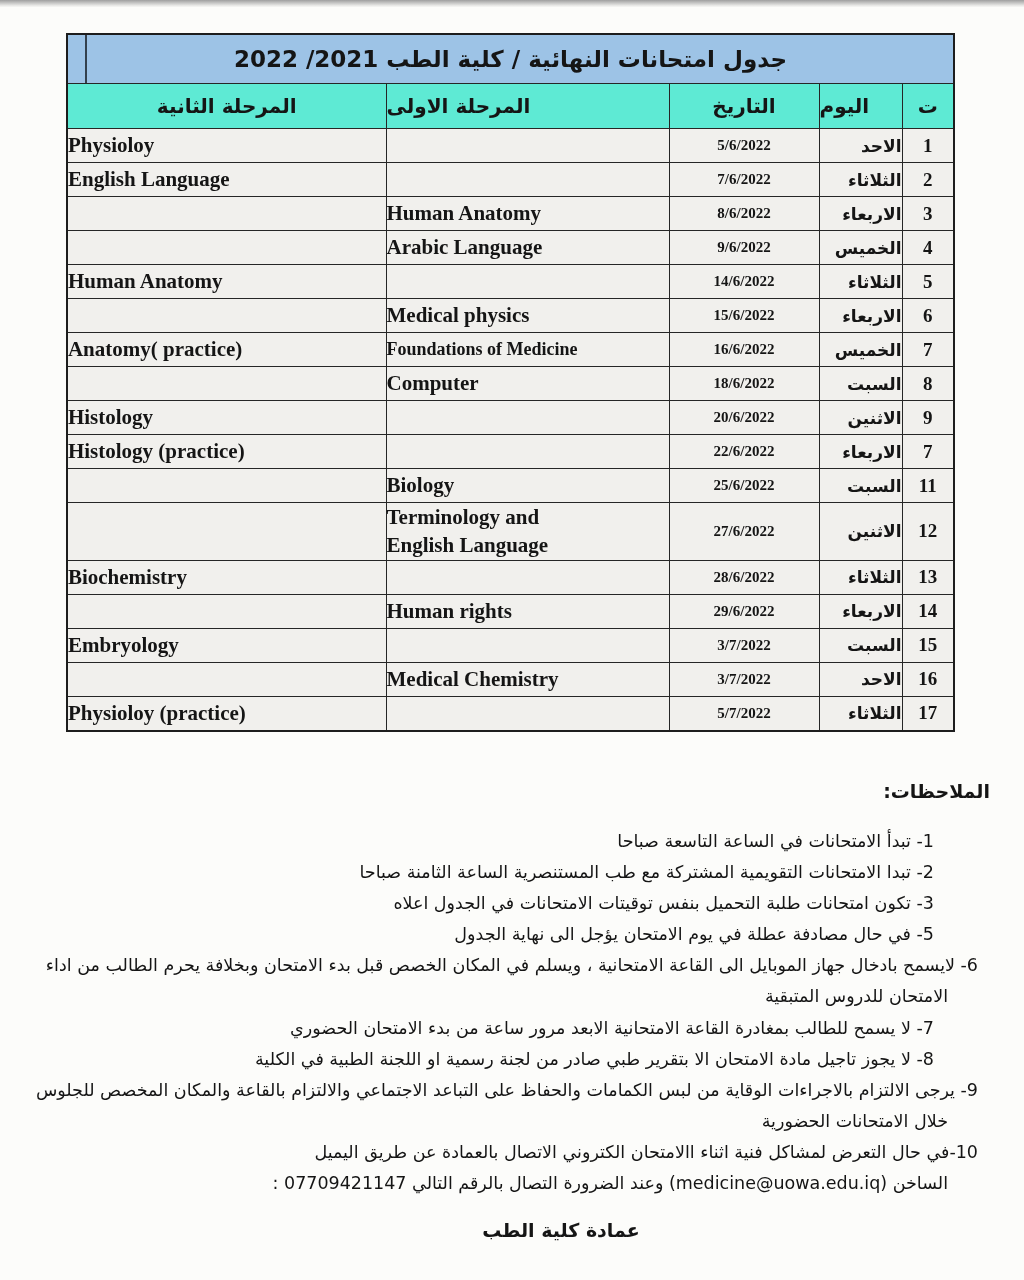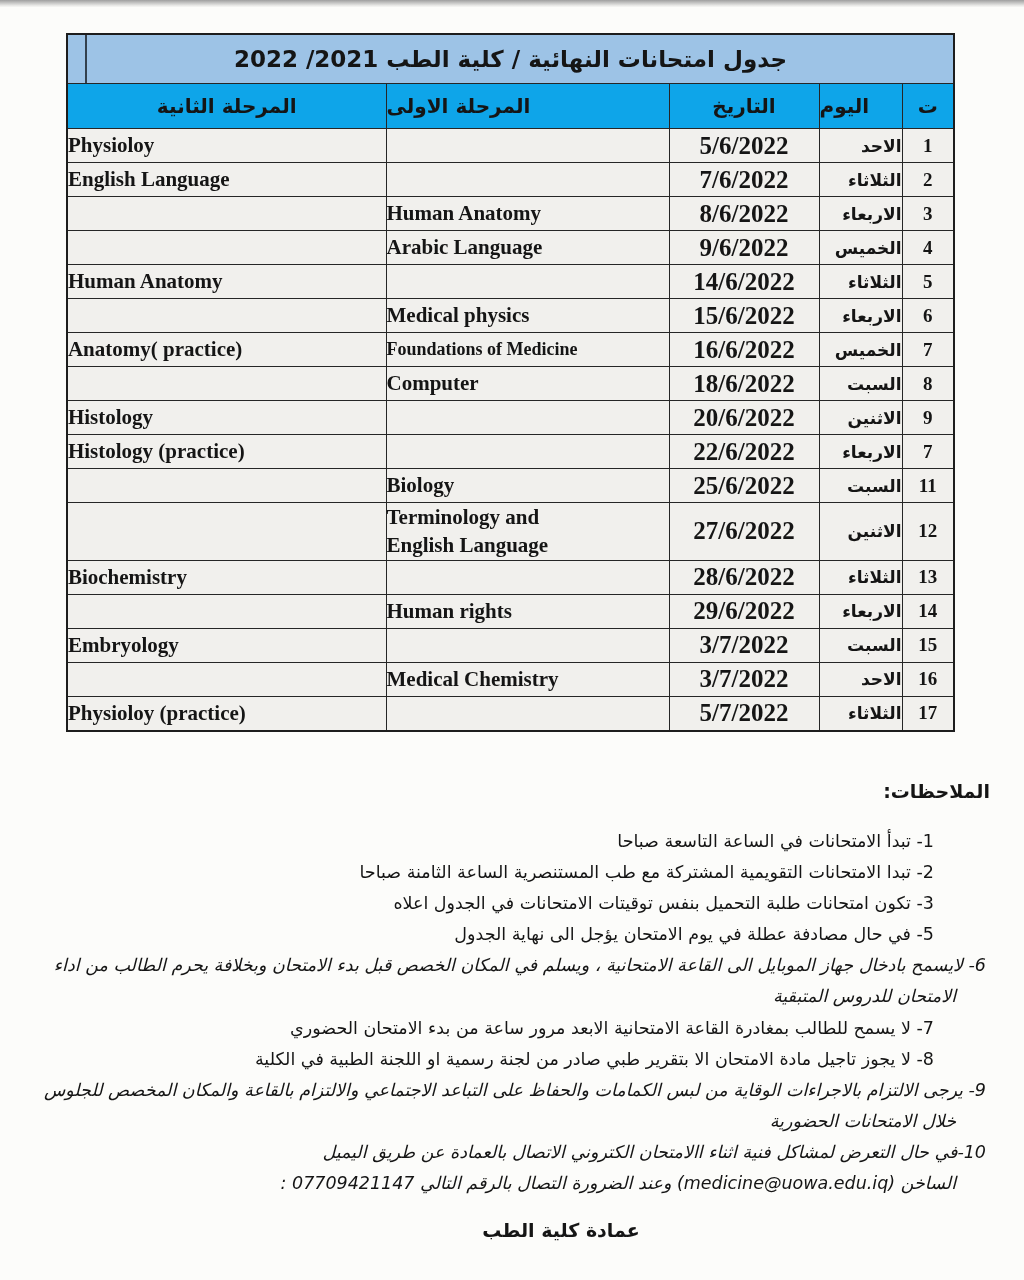--- a/index.html
+++ b/index.html
@@ -35,40 +35,40 @@
     height:48px;
     background:#9dc3e6;
     text-align:center;vertical-align:middle;
     font-weight:bold;font-size:23px;
   }
   .title-cell::after{
     content:'';position:absolute;left:17px;top:0;bottom:0;
     width:1.6px;background:#33404d;
   }
   .head-row th{
-    height:44px;background:#0ea5e9;
+    height:44px;background:#5eead4;
     font-weight:bold;font-size:20px;vertical-align:middle;
   }
   .th-no{text-align:center;}
   .th-day{text-align:left;}
   .th-date{text-align:center;}
   .th-stage1{text-align:left;padding-left:8px;}
   .th-stage2{text-align:center;}
   .schedule tbody td{height:33px;vertical-align:middle;background:#f1f0ed;}
   .cell-no{
     text-align:center;font-family:"Liberation Serif",serif;
     font-weight:bold;font-size:19px;
   }
   .cell-day{
     text-align:right;padding-right:5px;
     font-weight:bold;font-size:17px;
   }
   .cell-date{
     direction:ltr;text-align:center;
-    font-family:"Liberation Serif",serif;font-weight:bold;font-size:25px;
+    font-family:"Liberation Serif",serif;font-weight:bold;font-size:15px;
   }
   .cell-stage1,.cell-stage2{
     direction:ltr;text-align:left;
     font-family:"Liberation Serif",serif;font-weight:bold;font-size:21px;
     white-space:pre-line;line-height:1.35;
   }
   .cell-stage1{padding-left:11px;}
   .cell-stage2{padding-left:22px;}
   .fs-small{font-size:18px;}
   
@@ -78,21 +78,21 @@
     margin-right:4px;
     margin-top:48px;
   }
   .notes-list{margin-top:24px;}
   .note{
     font-size:17.5px;line-height:1.78;
     margin-right:60px;
     padding-right:30px;text-indent:-30px; 
     white-space:pre-line;
   }
-  .note.full{margin-right:8px;font-style:italic;}
+  .note.full{margin-right:16px;}
   .signature{
     margin-top:20px;
     text-align:center;
     padding-left:98px;
     font-weight:bold;font-size:19px;
   }
 </style>
 </head>
 <body>
 

